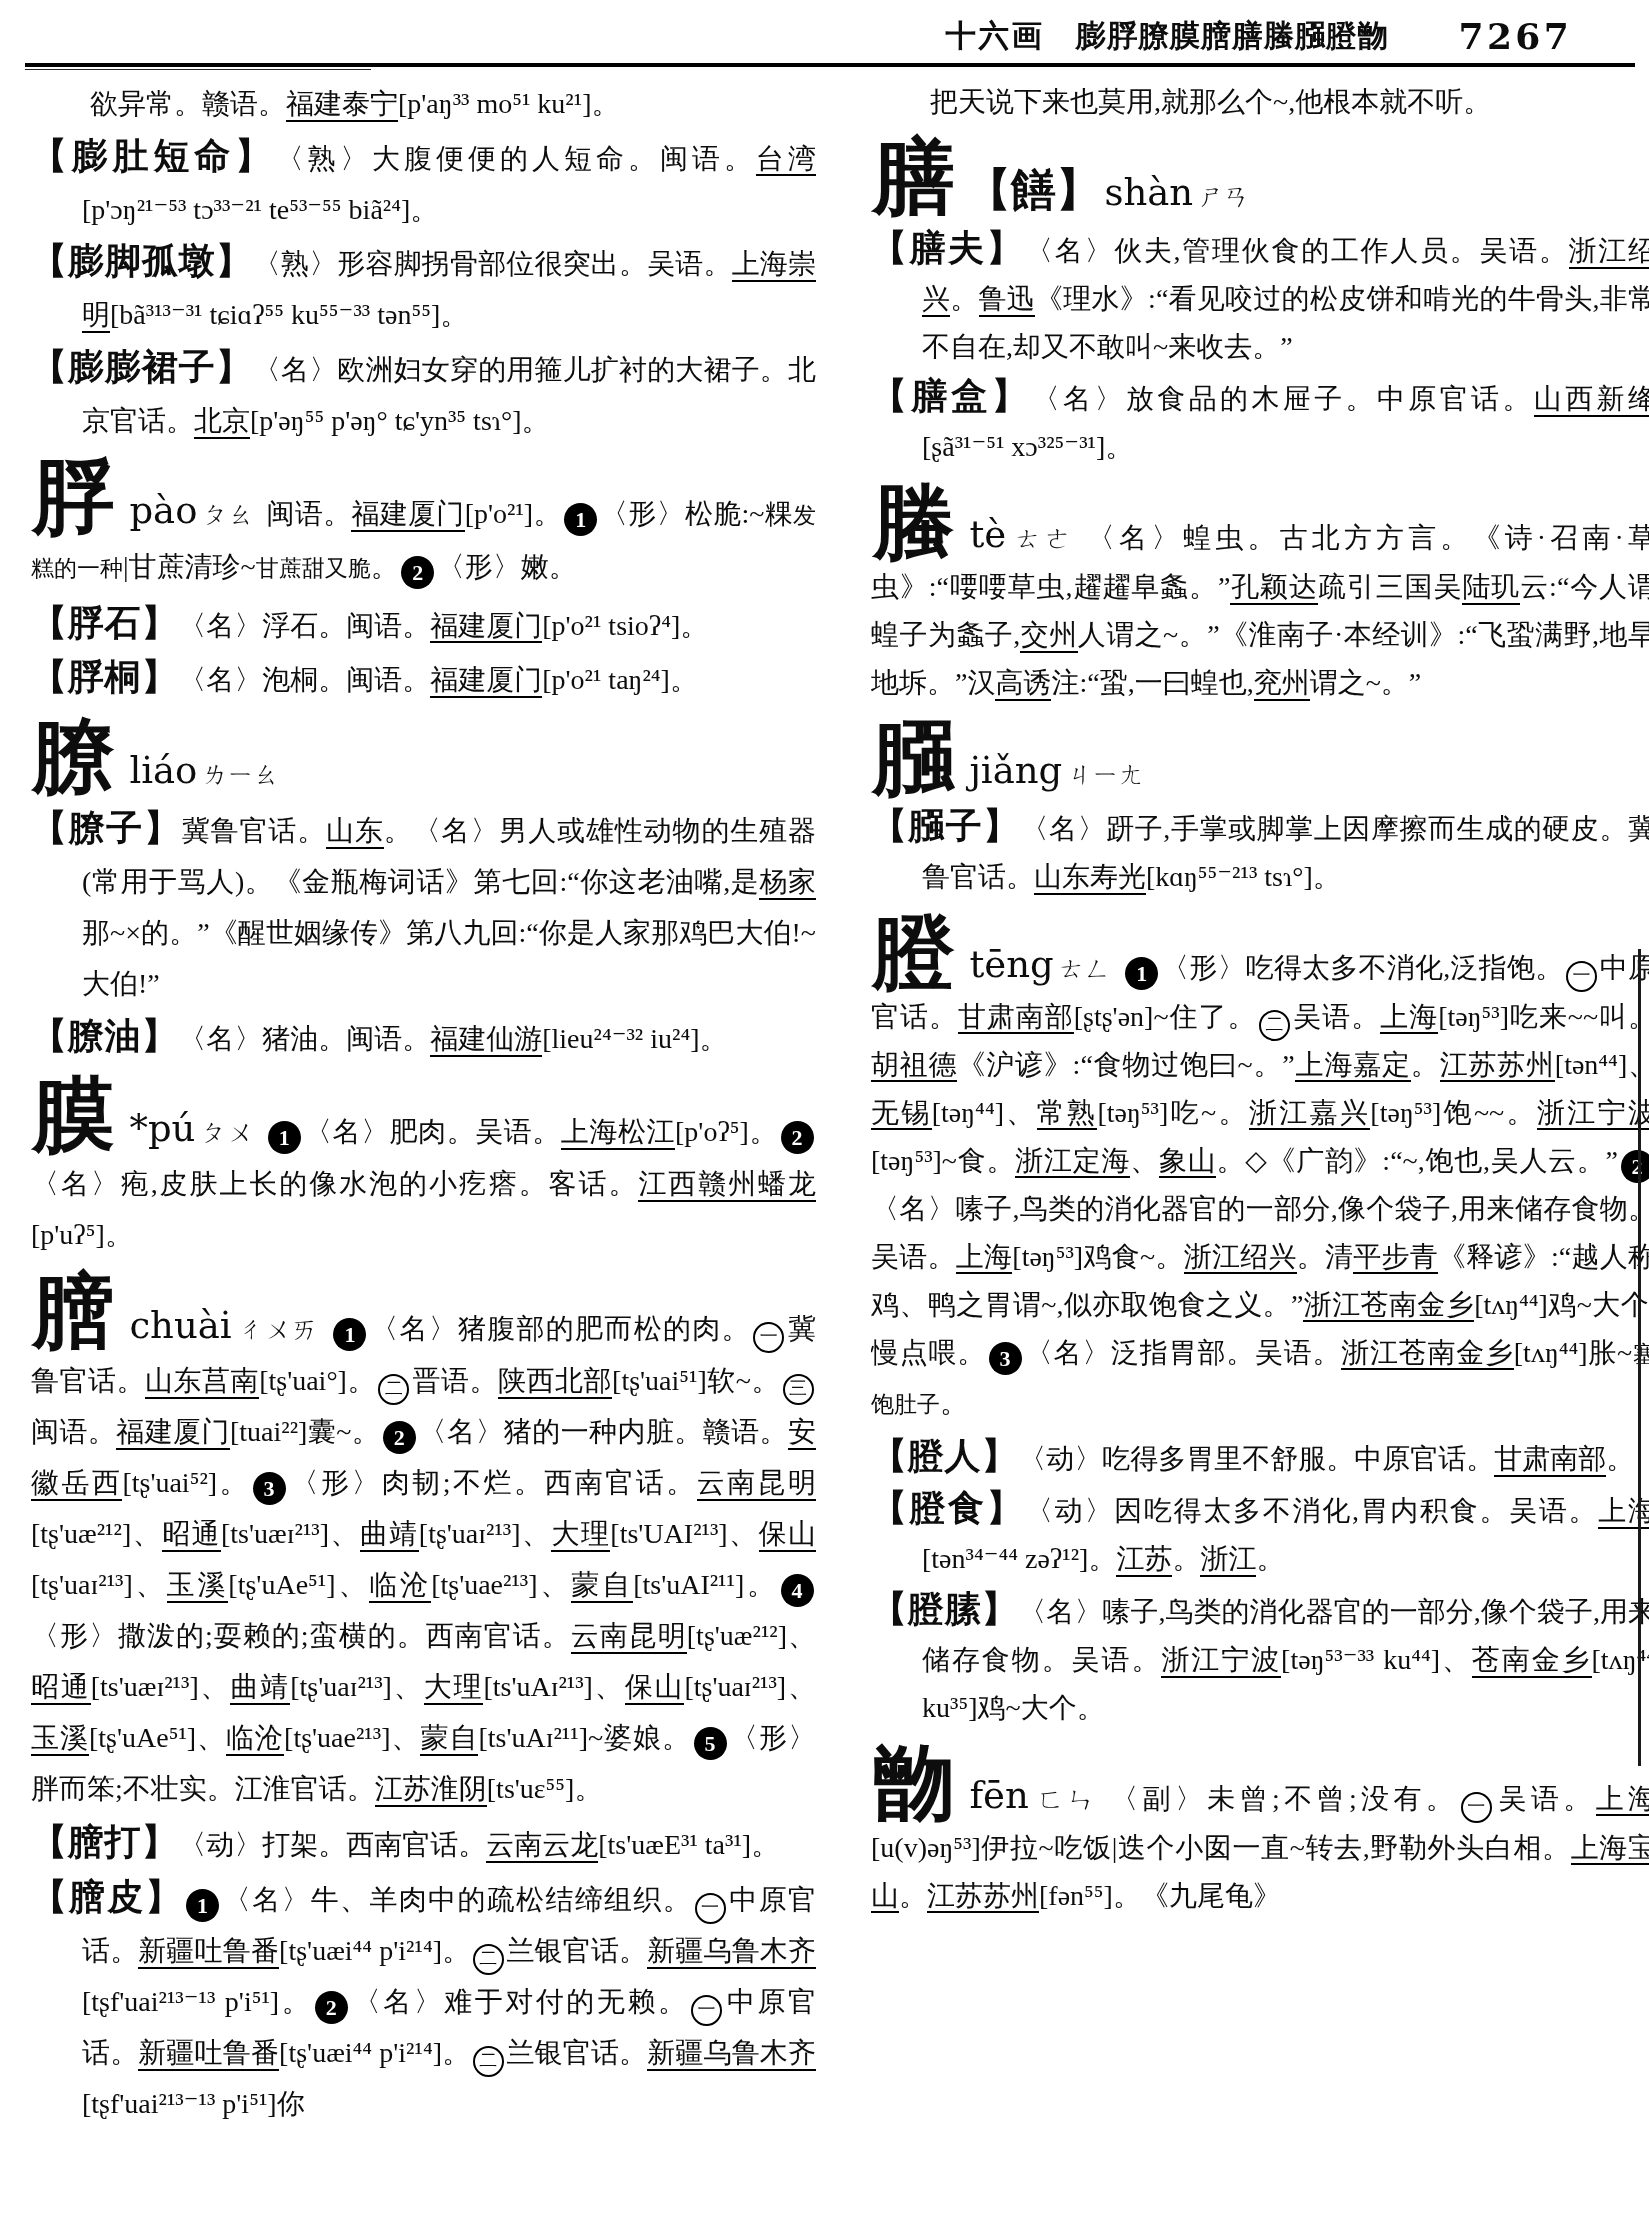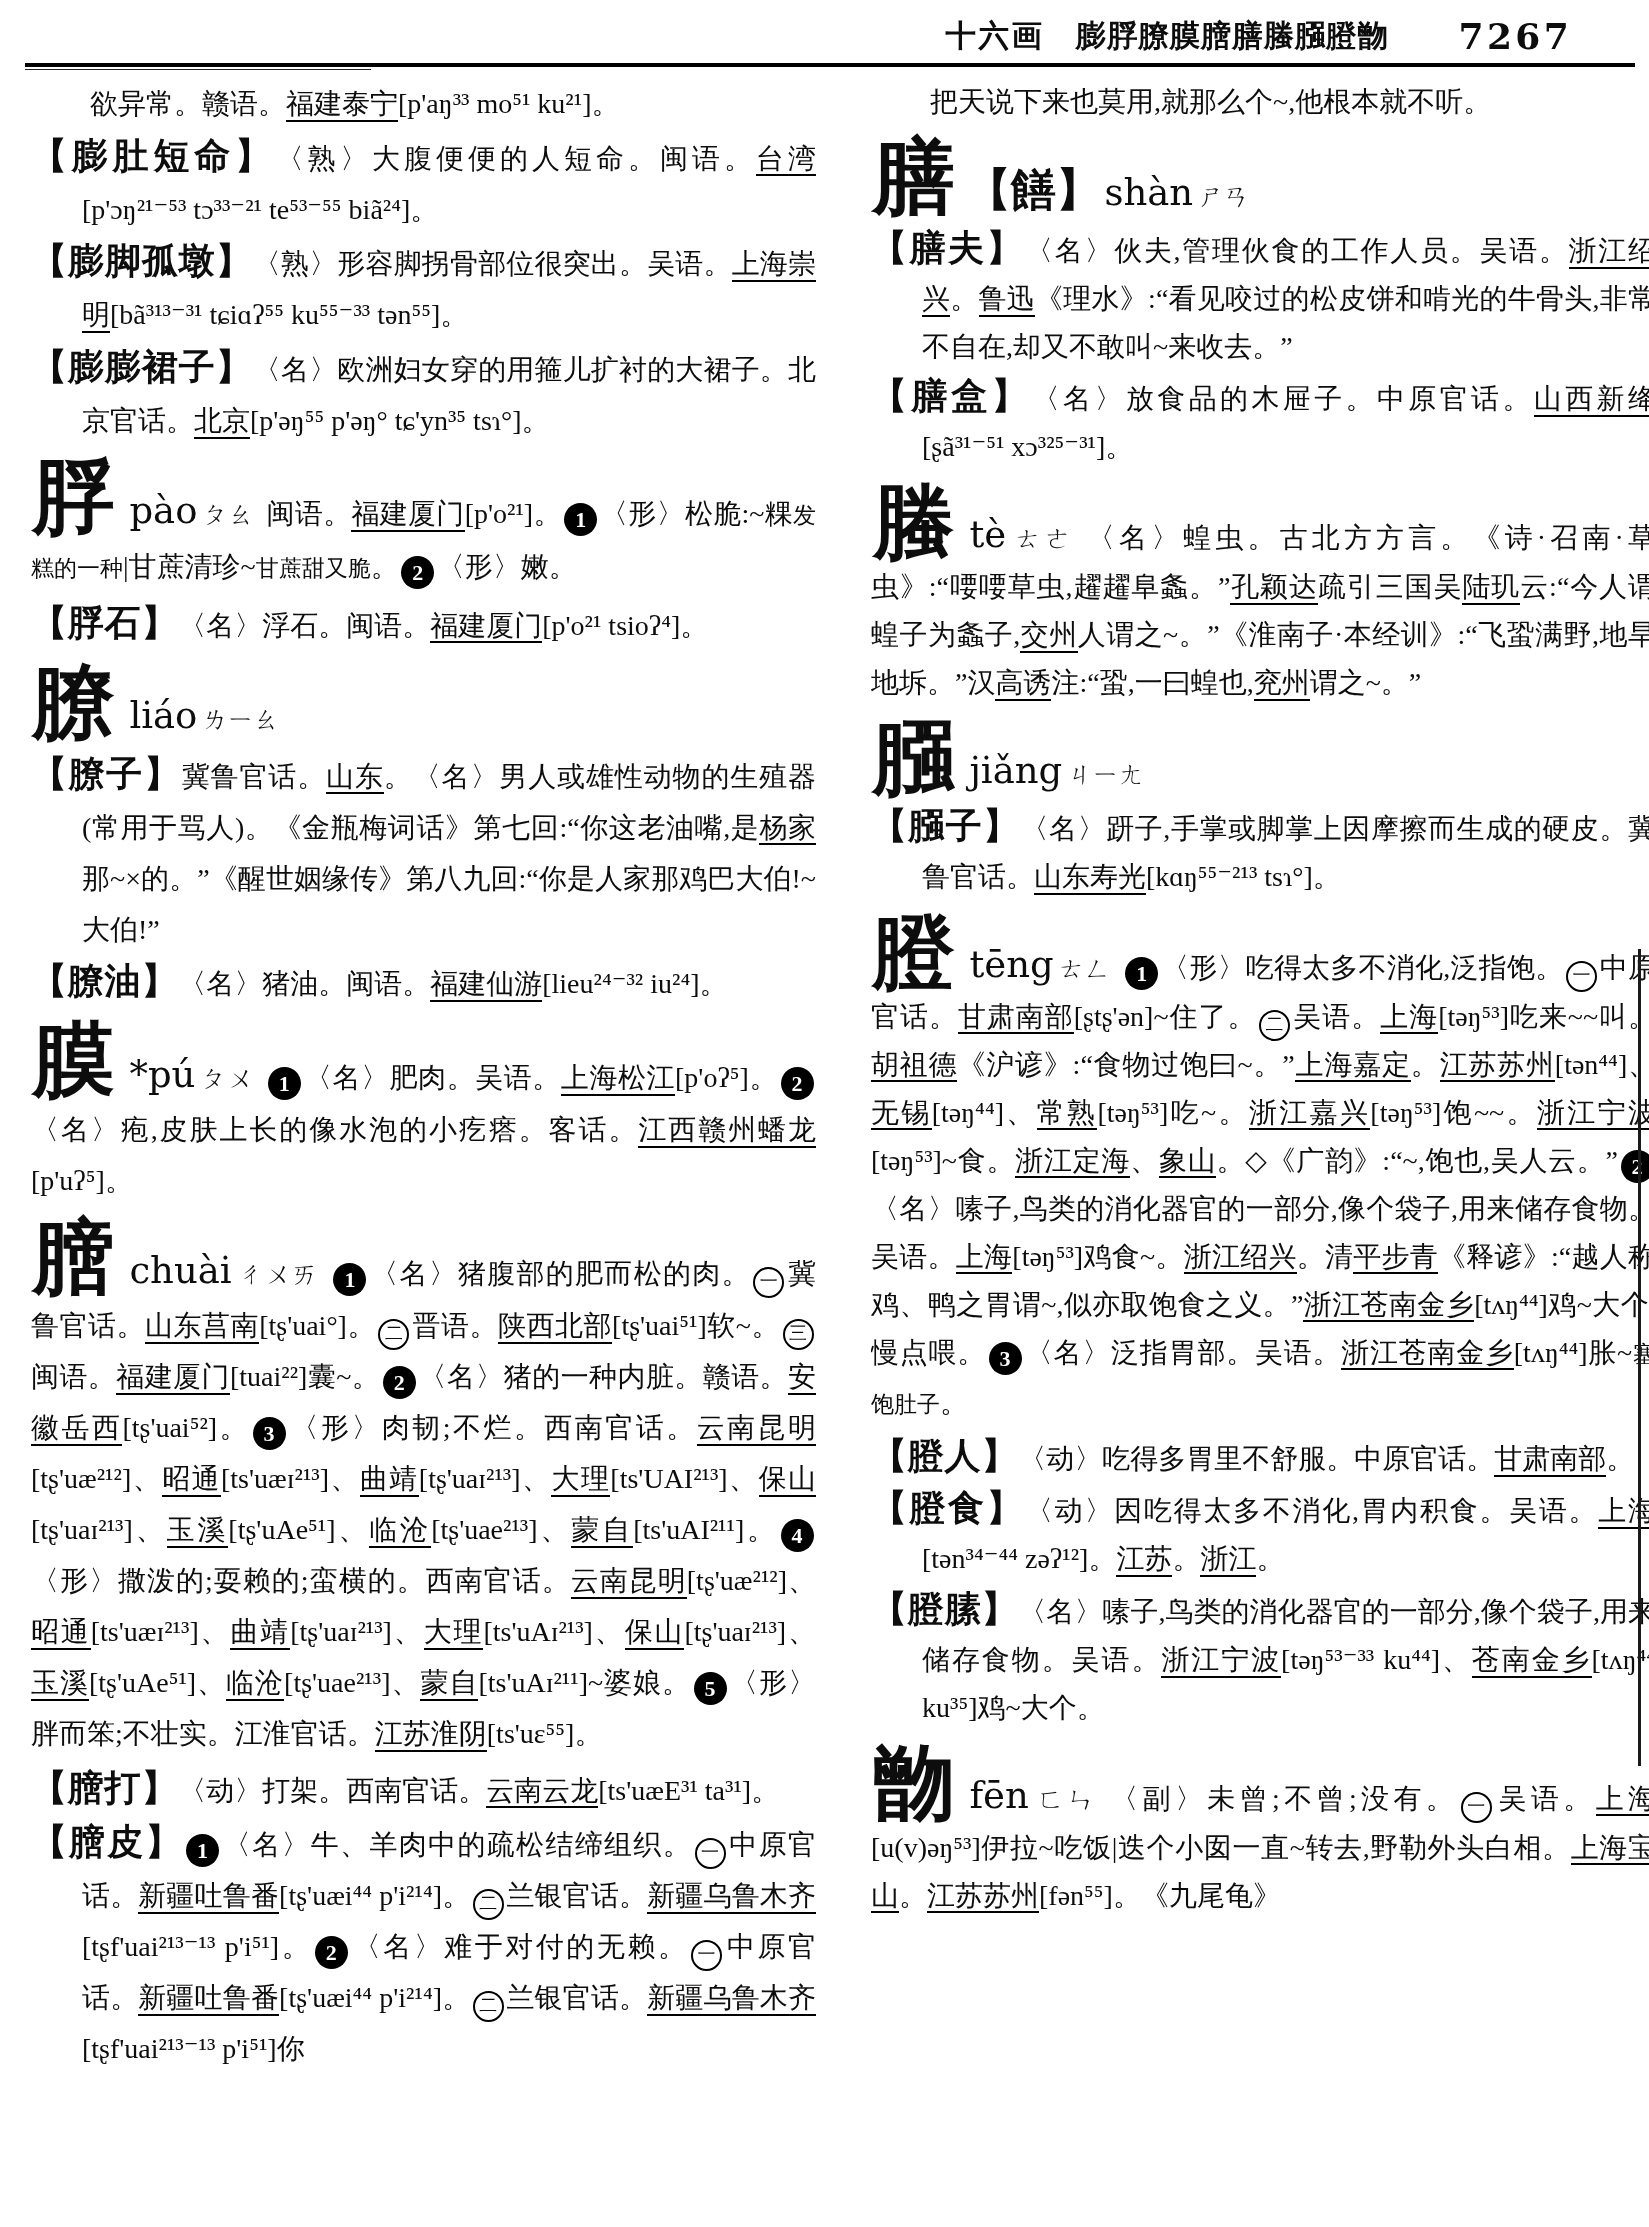--- a/index.html
+++ b/index.html
@@ -64,20 +64,21 @@
     <span class="pageno">7267</span>
   </div>
   <div class="rule"></div>
   <div class="col col-left">
       <p class="entry-cont">欲异常。赣语。<span class="pn">福建泰宁</span>[p'aŋ³³ mo⁵¹ ku²¹]。</p>
       <p class="entry-sub"><span class="bhead">【膨肚短命】</span>〈熟〉大腹便便的人短命。闽语。<span class="pn">台湾</span>[p'ɔŋ²¹⁻⁵³ tɔ³³⁻²¹ te⁵³⁻⁵⁵ biã²⁴]。</p>
       <p class="entry-sub"><span class="bhead">【膨脚孤墩】</span>〈熟〉形容脚拐骨部位很突出。吴语。<span class="pn">上海崇明</span>[bã³¹³⁻³¹ tɕiɑʔ⁵⁵ ku⁵⁵⁻³³ tən⁵⁵]。</p>
       <p class="entry-sub"><span class="bhead">【膨膨裙子】</span>〈名〉欧洲妇女穿的用箍儿扩衬的大裙子。北京官话。<span class="pn">北京</span>[p'əŋ⁵⁵ p'əŋ° tɕ'yn³⁵ tsɿ°]。</p>
       <div class="entry-head"><span class="bigchar">脬</span><span class="py">pào</span><span class="zy">ㄆㄠ</span><span>闽语。<span class="pn">福建厦门</span>[p'o²¹]。<span class="cnum">1</span>〈形〉松脆:~粿<span class="gl">发糕的一种</span>|甘蔗清珍~<span class="gl">甘蔗甜又脆</span>。<span class="cnum">2</span>〈形〉嫩。</span></div>
       <p class="entry-sub"><span class="bhead">【脬石】</span>〈名〉浮石。闽语。<span class="pn">福建厦门</span>[p'o²¹ tsioʔ⁴]。</p>
+      <p class="entry-sub"><span class="bhead">【脬桐】</span>〈名〉泡桐。闽语。<span class="pn">福建厦门</span>[p'o²¹ taŋ²⁴]。</p>
       <div class="entry-head"><span class="bigchar">膫</span><span class="py">liáo</span><span class="zy">ㄌㄧㄠ</span></div>
       <p class="entry-sub"><span class="bhead">【膫子】</span>冀鲁官话。<span class="pn">山东</span>。〈名〉男人或雄性动物的生殖器(常用于骂人)。《金瓶梅词话》第七回:“你这老油嘴,是<span class="pn">杨家</span>那~×的。”《醒世姻缘传》第八九回:“你是人家那鸡巴大伯!~大伯!”</p>
       <p class="entry-sub"><span class="bhead">【膫油】</span>〈名〉猪油。闽语。<span class="pn">福建仙游</span>[lieu²⁴⁻³² iu²⁴]。</p>
       <div class="entry-head"><span class="bigchar">膜</span><span class="py">*pú</span><span class="zy">ㄆㄨ</span><span><span class="cnum">1</span>〈名〉肥肉。吴语。<span class="pn">上海松江</span>[p'oʔ⁵]。<span class="cnum">2</span>〈名〉疱,皮肤上长的像水泡的小疙瘩。客话。<span class="pn">江西赣州蟠龙</span>[p'uʔ⁵]。</span></div>
       <div class="entry-head"><span class="bigchar">膪</span><span class="py">chuài</span><span class="zy">ㄔㄨㄞ</span><span><span class="cnum">1</span>〈名〉猪腹部的肥而松的肉。<span class="csub">一</span>冀鲁官话。<span class="pn">山东莒南</span>[tʂ'uai°]。<span class="csub">二</span>晋语。<span class="pn">陕西北部</span>[tʂ'uai⁵¹]软~。<span class="csub">三</span>闽语。<span class="pn">福建厦门</span>[tuai²²]囊~。<span class="cnum">2</span>〈名〉猪的一种内脏。赣语。<span class="pn">安徽岳西</span>[tʂ'uai⁵²]。<span class="cnum">3</span>〈形〉肉韧;不烂。西南官话。<span class="pn">云南昆明</span>[tʂ'uæ²¹²]、<span class="pn">昭通</span>[ts'uæɪ²¹³]、<span class="pn">曲靖</span>[tʂ'uaɪ²¹³]、<span class="pn">大理</span>[ts'UAI²¹³]、<span class="pn">保山</span>[tʂ'uaɪ²¹³]、<span class="pn">玉溪</span>[tʂ'uAe⁵¹]、<span class="pn">临沧</span>[tʂ'uae²¹³]、<span class="pn">蒙自</span>[ts'uAI²¹¹]。<span class="cnum">4</span>〈形〉撒泼的;耍赖的;蛮横的。西南官话。<span class="pn">云南昆明</span>[tʂ'uæ²¹²]、<span class="pn">昭通</span>[ts'uæɪ²¹³]、<span class="pn">曲靖</span>[tʂ'uaɪ²¹³]、<span class="pn">大理</span>[ts'uAɪ²¹³]、<span class="pn">保山</span>[tʂ'uaɪ²¹³]、<span class="pn">玉溪</span>[tʂ'uAe⁵¹]、<span class="pn">临沧</span>[tʂ'uae²¹³]、<span class="pn">蒙自</span>[ts'uAɪ²¹¹]~婆娘。<span class="cnum">5</span>〈形〉胖而笨;不壮实。江淮官话。<span class="pn">江苏淮阴</span>[ts'uɛ⁵⁵]。</span></div>
       <p class="entry-sub"><span class="bhead">【膪打】</span>〈动〉打架。西南官话。<span class="pn">云南云龙</span>[ts'uæE³¹ ta³¹]。</p>
       <p class="entry-sub"><span class="bhead">【膪皮】</span><span class="cnum">1</span>〈名〉牛、羊肉中的疏松结缔组织。<span class="csub">一</span>中原官话。<span class="pn">新疆吐鲁番</span>[tʂ'uæi⁴⁴ p'i²¹⁴]。<span class="csub">二</span>兰银官话。<span class="pn">新疆乌鲁木齐</span>[tʂf'uai²¹³⁻¹³ p'i⁵¹]。<span class="cnum">2</span>〈名〉难于对付的无赖。<span class="csub">一</span>中原官话。<span class="pn">新疆吐鲁番</span>[tʂ'uæi⁴⁴ p'i²¹⁴]。<span class="csub">二</span>兰银官话。<span class="pn">新疆乌鲁木齐</span>[tʂf'uai²¹³⁻¹³ p'i⁵¹]你</p>
     </div>
   <div class="col col-right">
       <p class="entry-cont">把天说下来也莫用,就那么个~,他根本就不听。</p>

